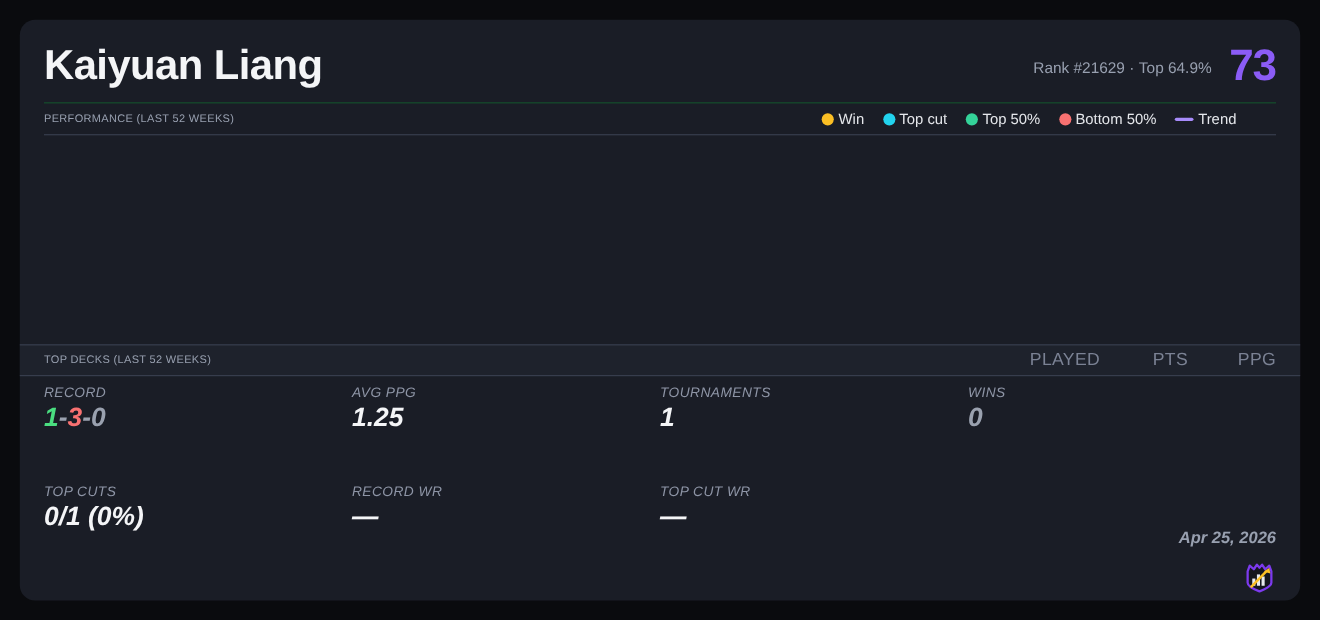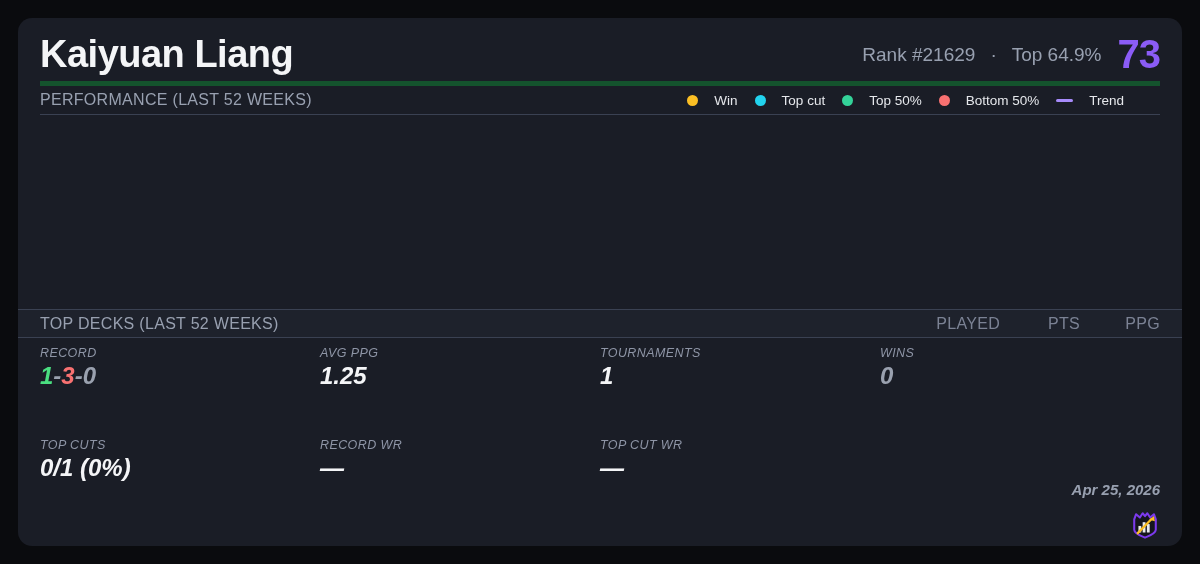--- a/index.html
+++ b/index.html
@@ -2,33 +2,33 @@
 <html><head>
 <meta charset="utf-8">
 <style>
   * { margin:0; padding:0; box-sizing:border-box; }
   html,body { width:1200px; height:564px; background:#0a0b0e; overflow:hidden;
               font-family:"Liberation Sans", sans-serif; }
   .card { position:absolute; left:18px; top:18px; width:1164px; height:528px;
           background:#1a1d26; border-radius:14px; display:flex; flex-direction:column; }
 
   
-  .header { margin:0 22px; padding-top:10px; height:68px; border-bottom:5px solid #14532d;
+  .header { margin:0 22px; padding-top:10px; height:76px; border-bottom:1px solid #14532d;
             display:flex; justify-content:space-between; align-items:center; }
   .player-name { font-size:38px; font-weight:700; color:#f4f5f7; letter-spacing:-0.5px; }
   .header-right { display:flex; align-items:center; gap:16px; }
-  .rank-line { font-size:19px; font-weight:500; color:#98a0b0; display:flex; gap:15px; align-items:flex-end; }
+  .rank-line { font-size:14px; font-weight:500; color:#98a0b0; display:flex; gap:4px; align-items:flex-end; }
   .score { font-size:40px; font-weight:700; color:#8b5cf6; letter-spacing:-1px; }
 
   
   .perf-row { margin:0 22px; height:29px; border-bottom:1px solid #3a4152;
               display:flex; justify-content:space-between; align-items:center; }
-  .section-title { font-size:16px; color:#98a0b0; letter-spacing:0.3px; }
+  .section-title { font-size:10px; color:#98a0b0; letter-spacing:0.3px; }
   .legend { display:flex; align-items:center; gap:17px; padding-right:36px; }
-  .legend-item { display:flex; align-items:center; gap:16px; }
+  .legend-item { display:flex; align-items:center; gap:4px; }
   .legend-dot { width:11px; height:11px; border-radius:50%; }
   .legend-line { width:17px; height:3px; border-radius:2px; }
   .legend-label { font-size:13.5px; color:#e5e7eb; }
 
   
   .chart-area { flex:1; }
 
   
   .decks-bar { height:29px; border-top:1px solid #3a4152; border-bottom:1px solid #3a4152;
                background:#1e222c; display:flex; justify-content:space-between;

